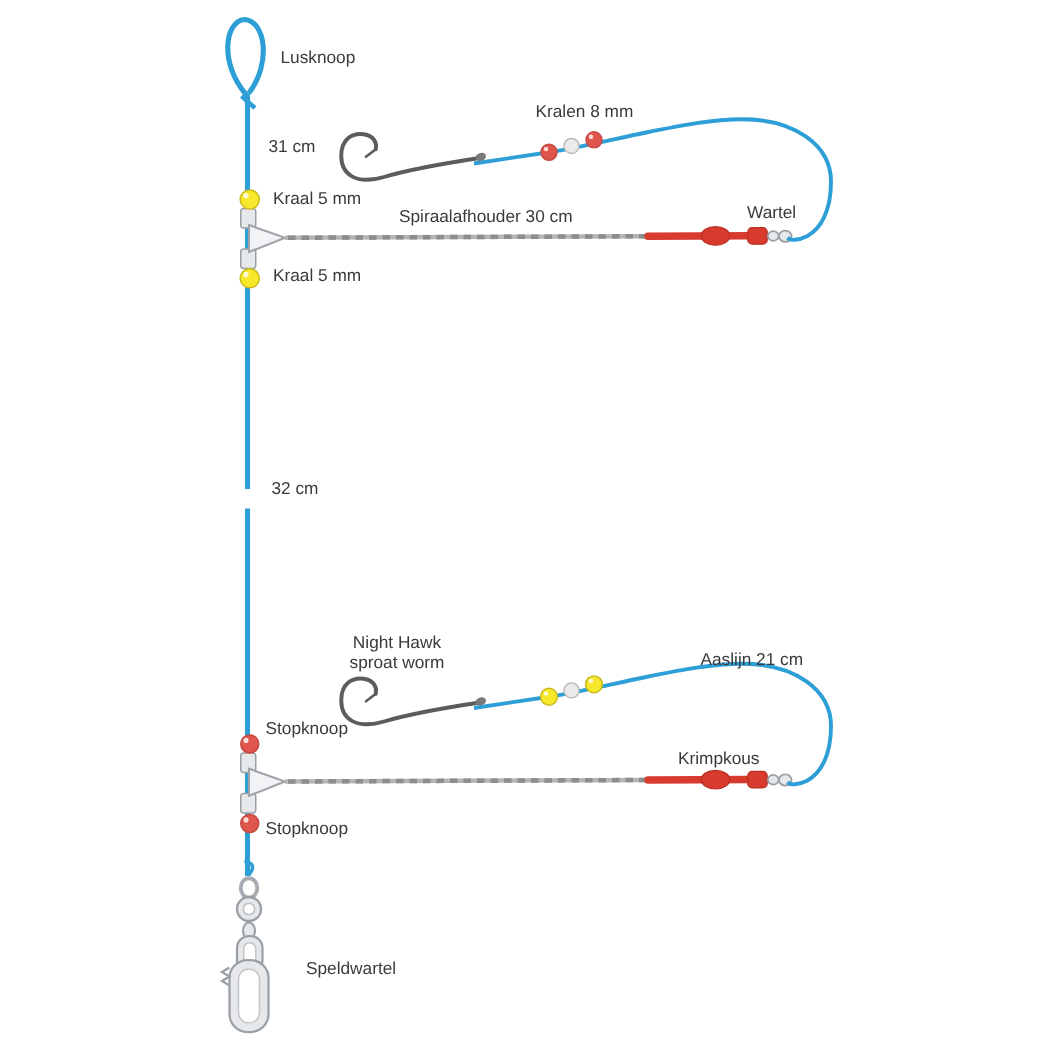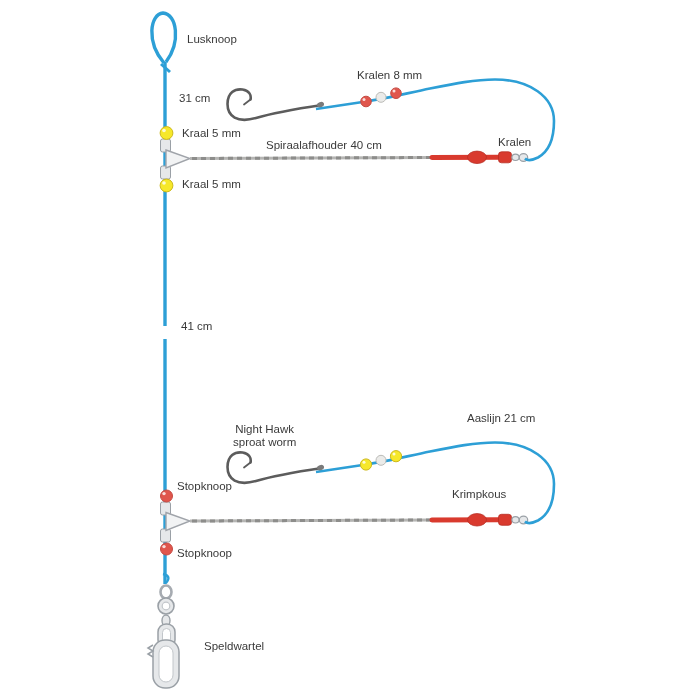--- a/index.html
+++ b/index.html
@@ -150,26 +150,26 @@
       <rect class="metal" stroke-width="1.5" x="153" y="640" width="26" height="48" rx="12"></rect>
       <rect class="metal-inner" stroke-width="1" x="159" y="646" width="14" height="36" rx="7"></rect>
       <path d="M 153,645 l -5,3 l 5,3 l -5,3 l 5,3" fill="none" stroke="#9aa0a6" stroke-width="1.5"></path>
     </g>
   </svg>
 
   <div class="label" style="left:187px;top:33px">Lusknoop</div>
   <div class="label" style="left:179px;top:92px">31 cm</div>
   <div class="label" style="left:357px;top:69px">Kralen 8 mm</div>
   <div class="label" style="left:182px;top:127px">Kraal 5 mm</div>
-  <div class="label" style="left:266px;top:139px">Spiraalafhouder 40 cm</div>
-  <div class="label" style="left:498px;top:136px">Kralen</div>
+  <div class="label" style="left:266px;top:139px">Spiraalafhouder 30 cm</div>
+  <div class="label" style="left:498px;top:136px">Wartel</div>
   <div class="label" style="left:182px;top:178px">Kraal 5 mm</div>
-  <div class="label" style="left:181px;top:320px">41 cm</div>
+  <div class="label" style="left:181px;top:320px">32 cm</div>
   <div class="label" style="left:233px;top:423px">
     <span>Night Hawk</span>
     <span>sproat worm</span>
   </div>
-  <div class="label" style="left:467px;top:412px">Aaslijn 21 cm</div>
+  <div class="label" style="left:467px;top:434px">Aaslijn 21 cm</div>
   <div class="label" style="left:177px;top:480px">Stopknoop</div>
-  <div class="label" style="left:452px;top:488px">Krimpkous</div>
+  <div class="label" style="left:452px;top:500px">Krimpkous</div>
   <div class="label" style="left:177px;top:547px">Stopknoop</div>
   <div class="label" style="left:204px;top:640px">Speldwartel</div>
 </div>
 
 </body></html>

